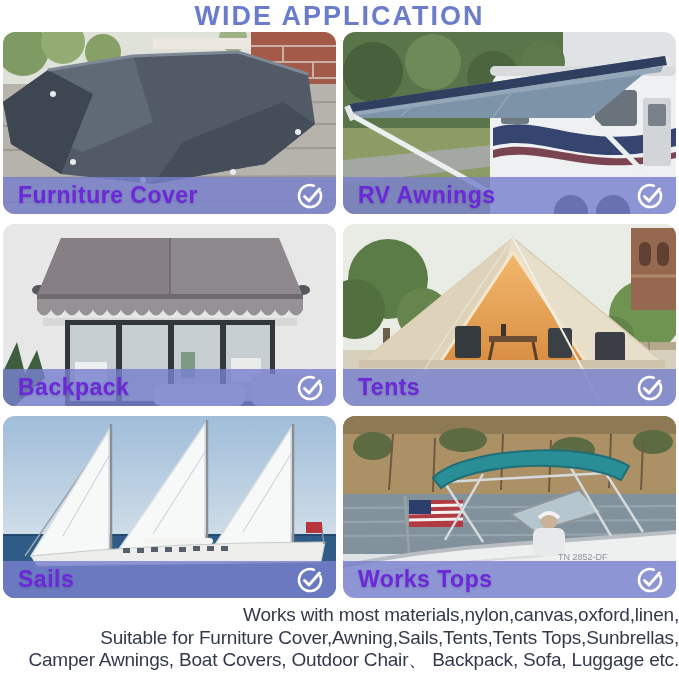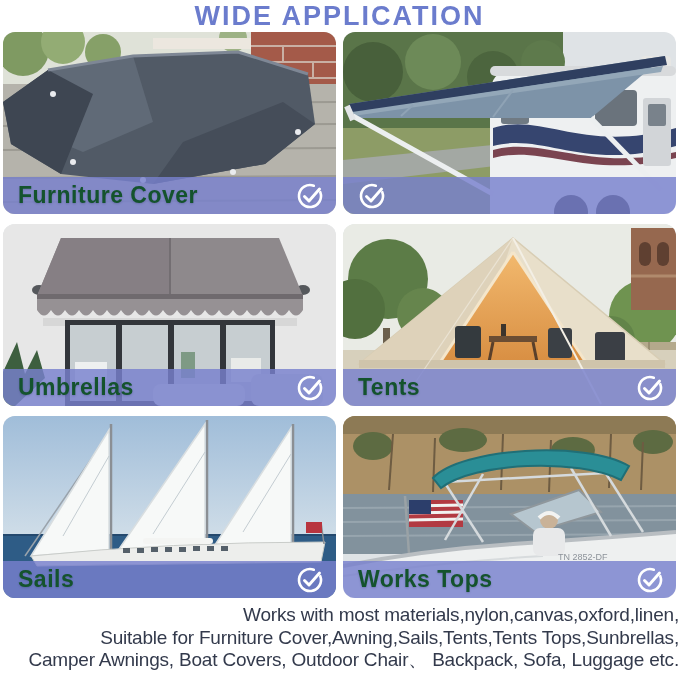--- a/index.html
+++ b/index.html
@@ -43,21 +43,21 @@
     position: absolute;
     left: 0; right: 0; bottom: 0;
     height: 37px;
     background: rgba(119, 128, 205, 0.82);
     display: flex;
     align-items: center;
     justify-content: space-between;
     padding: 0 12px 0 15px;
   }
   .banner-label {
-    color: #14532d;
+    color: #6d28d9;
     font-size: 23px;
     font-weight: bold;
     letter-spacing: 0.5px;
     text-shadow: 0 1px 2px rgba(40,40,90,0.25);
     white-space: nowrap;
   }
   .check-icon { width: 28px; height: 28px; flex: 0 0 auto; }
 
   .footer {
     padding: 6px 0 0 4px;
@@ -151,20 +151,21 @@
         <polygon points="6,72 322,24 248,86 8,86" fill="#7d93a8"></polygon>
         <polygon points="6,72 322,24 324,33 10,81" fill="#2f3f60"></polygon>
         <polygon points="9,80 320,34 318,40 10,84" fill="#93a7b8"></polygon>
         <line x1="70" y1="73" x2="58" y2="84" stroke="#8fa3b5" stroke-width="2"></line>
         <line x1="170" y1="58" x2="150" y2="85" stroke="#8fa3b5" stroke-width="2"></line>
         <line x1="10" y1="84" x2="150" y2="162" stroke="#eceff0" stroke-width="5"></line>
         <line x1="248" y1="86" x2="318" y2="158" stroke="#eceff0" stroke-width="5"></line>
         <line x1="4" y1="74" x2="10" y2="88" stroke="#e3e5e7" stroke-width="6"></line>
       </svg>
       <div class="banner">
+        <span class="banner-label">RV Awnings</span>
         <svg class="check-icon" viewBox="0 0 28 28">
           <path d="M24.3 10.2 A11 11 0 1 1 17.8 3.7" fill="none" stroke="#ffffff" stroke-width="2.6" stroke-linecap="round"></path>
           <path d="M8.5 14.5 L13 19 L23.5 7" fill="none" stroke="#ffffff" stroke-width="2.9" stroke-linecap="round" stroke-linejoin="round"></path>
         </svg>
       </div>
     </figure>
 
     <figure class="card">
       <svg class="scene" viewBox="0 0 333 182" preserveAspectRatio="none" role="img" aria-label="Grey retractable patio awning with scalloped valance mounted above glass doors of a white house">
         <rect x="0" y="0" width="333" height="182" fill="#ececec"></rect>
@@ -190,21 +191,21 @@
                  Q293,97 286,86 Q279,97 272,86 Q265,97 258,86 Q251,97 244,86
                  Q237,97 230,86 Q223,97 216,86 Q209,97 202,86 Q195,97 188,86
                  Q181,97 174,86 Q167,97 160,86 Q153,97 146,86 Q139,97 132,86
                  Q125,97 118,86 Q111,97 104,86 Q97,97 90,86 Q83,97 76,86
                  Q69,97 62,86 Q55,97 48,86 Q41,97 34,86 Z" fill="#969194"></path>
         <polygon points="0,148 14,118 22,150 34,126 42,154 12,182 0,182" fill="#3d5f3f"></polygon>
         <rect x="150" y="160" width="92" height="22" rx="8" fill="#dfe0e2"></rect>
         <rect x="248" y="150" width="72" height="32" rx="8" fill="#d3d5d8"></rect>
       </svg>
       <div class="banner">
-        <span class="banner-label">Umbrellas</span>
+        <span class="banner-label">Backpack</span>
         <svg class="check-icon" viewBox="0 0 28 28">
           <path d="M24.3 10.2 A11 11 0 1 1 17.8 3.7" fill="none" stroke="#ffffff" stroke-width="2.6" stroke-linecap="round"></path>
           <path d="M8.5 14.5 L13 19 L23.5 7" fill="none" stroke="#ffffff" stroke-width="2.9" stroke-linecap="round" stroke-linejoin="round"></path>
         </svg>
       </div>
     </figure>
 
     <figure class="card">
       <svg class="scene" viewBox="0 0 333 182" preserveAspectRatio="none" role="img" aria-label="Beige canvas bell tent glowing warm orange inside with camp chairs and table, trees and brick tower behind">
         <defs>

